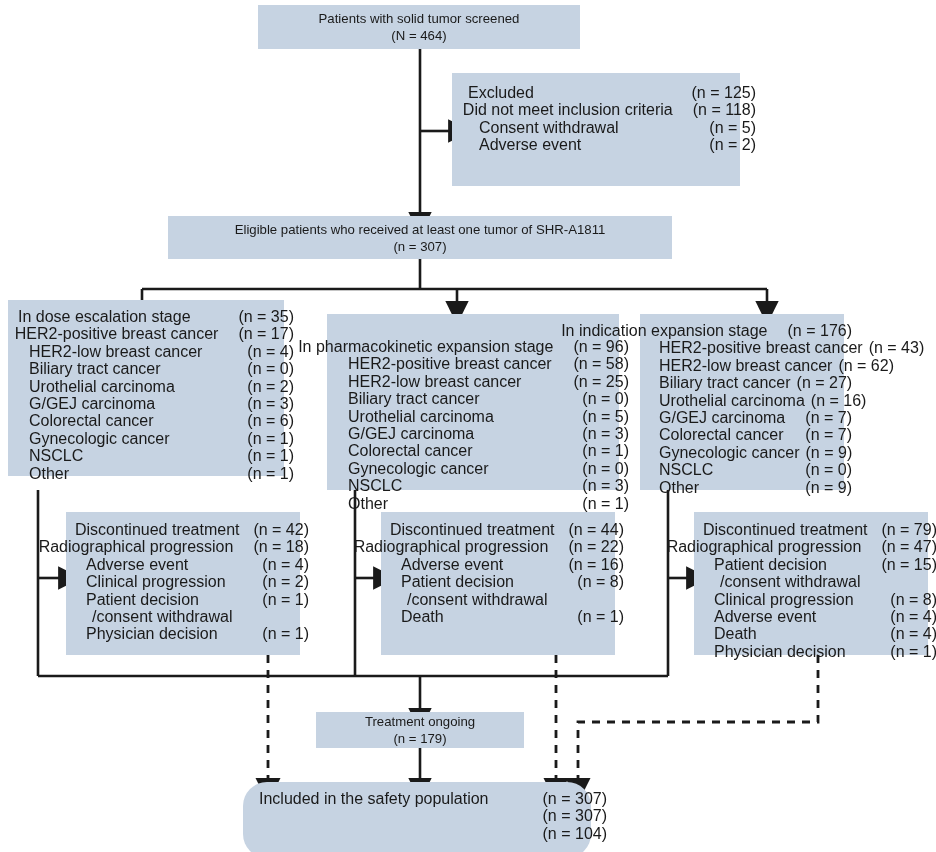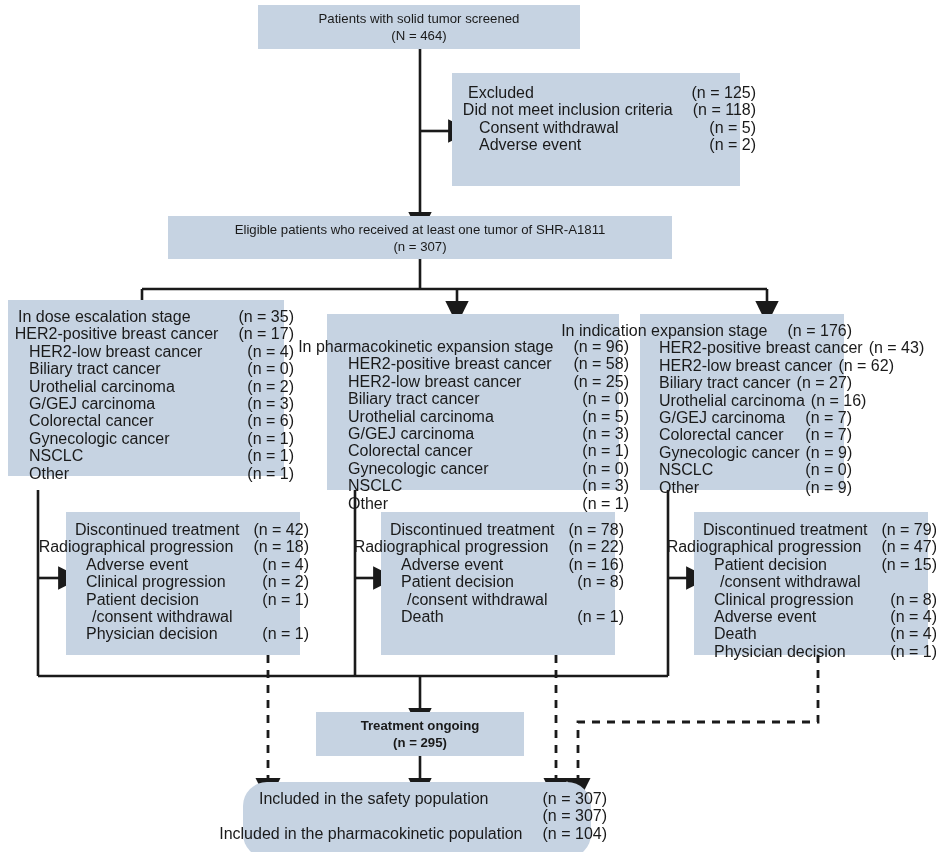--- a/index.html
+++ b/index.html
@@ -309,21 +309,21 @@
           <span class="num">(n = 1)</span>
         </div>
       </div>
   </div>
 
   <div class="box" style="left:381px;top:512px;width:234px;height:143px;">
     <div class="rows" style="padding:9px 8px 0 9px;">
         <div class="row">
           <span class="lbl">Discontinued treatment</span>
           <span class="spacer"></span>
-          <span class="num">(n = 78)</span>
+          <span class="num">(n = 44)</span>
         </div>
         <div class="row ind tight">
           <span class="lbl">Radiographical progression</span>
           <span class="num">(n = 22)</span>
         </div>
         <div class="row ind">
           <span class="lbl">Adverse event</span>
           <span class="spacer"></span>
           <span class="num">(n = 16)</span>
         </div>
@@ -382,36 +382,35 @@
           <span class="num">(n = 4)</span>
         </div>
         <div class="row ind">
           <span class="lbl">Physician decision</span>
           <span class="spacer"></span>
           <span class="num">(n = 1)</span>
         </div>
       </div>
   </div>
 
-  <div class="box center" style="left:316px;top:712px;width:208px;height:44px;font-weight:bold;">
+  <div class="box center" style="left:316px;top:712px;width:208px;height:36px;">
     <div class="ctr-line">Treatment ongoing</div>
-    <div class="ctr-line">(n = 295)</div>
+    <div class="ctr-line">(n = 179)</div>
   </div>
 
   <div class="box" style="left:243px;top:782px;width:348px;height:76px;border-radius:24px;">
     <div class="rows" style="padding:8px 10px 0 16px;">
         <div class="row">
           <span class="lbl">Included in the safety population</span>
           <span class="spacer"></span>
           <span class="num">(n = 307)</span>
         </div>
         <div class="row">
           <span class="spacer"></span>
           <span class="num">(n = 307)</span>
         </div>
         <div class="row tight">
-          <span class="lbl">Included in the pharmacokinetic population</span>
           <span class="num">(n = 104)</span>
         </div>
       </div>
   </div>
 
 </div>
 
 </body></html>

